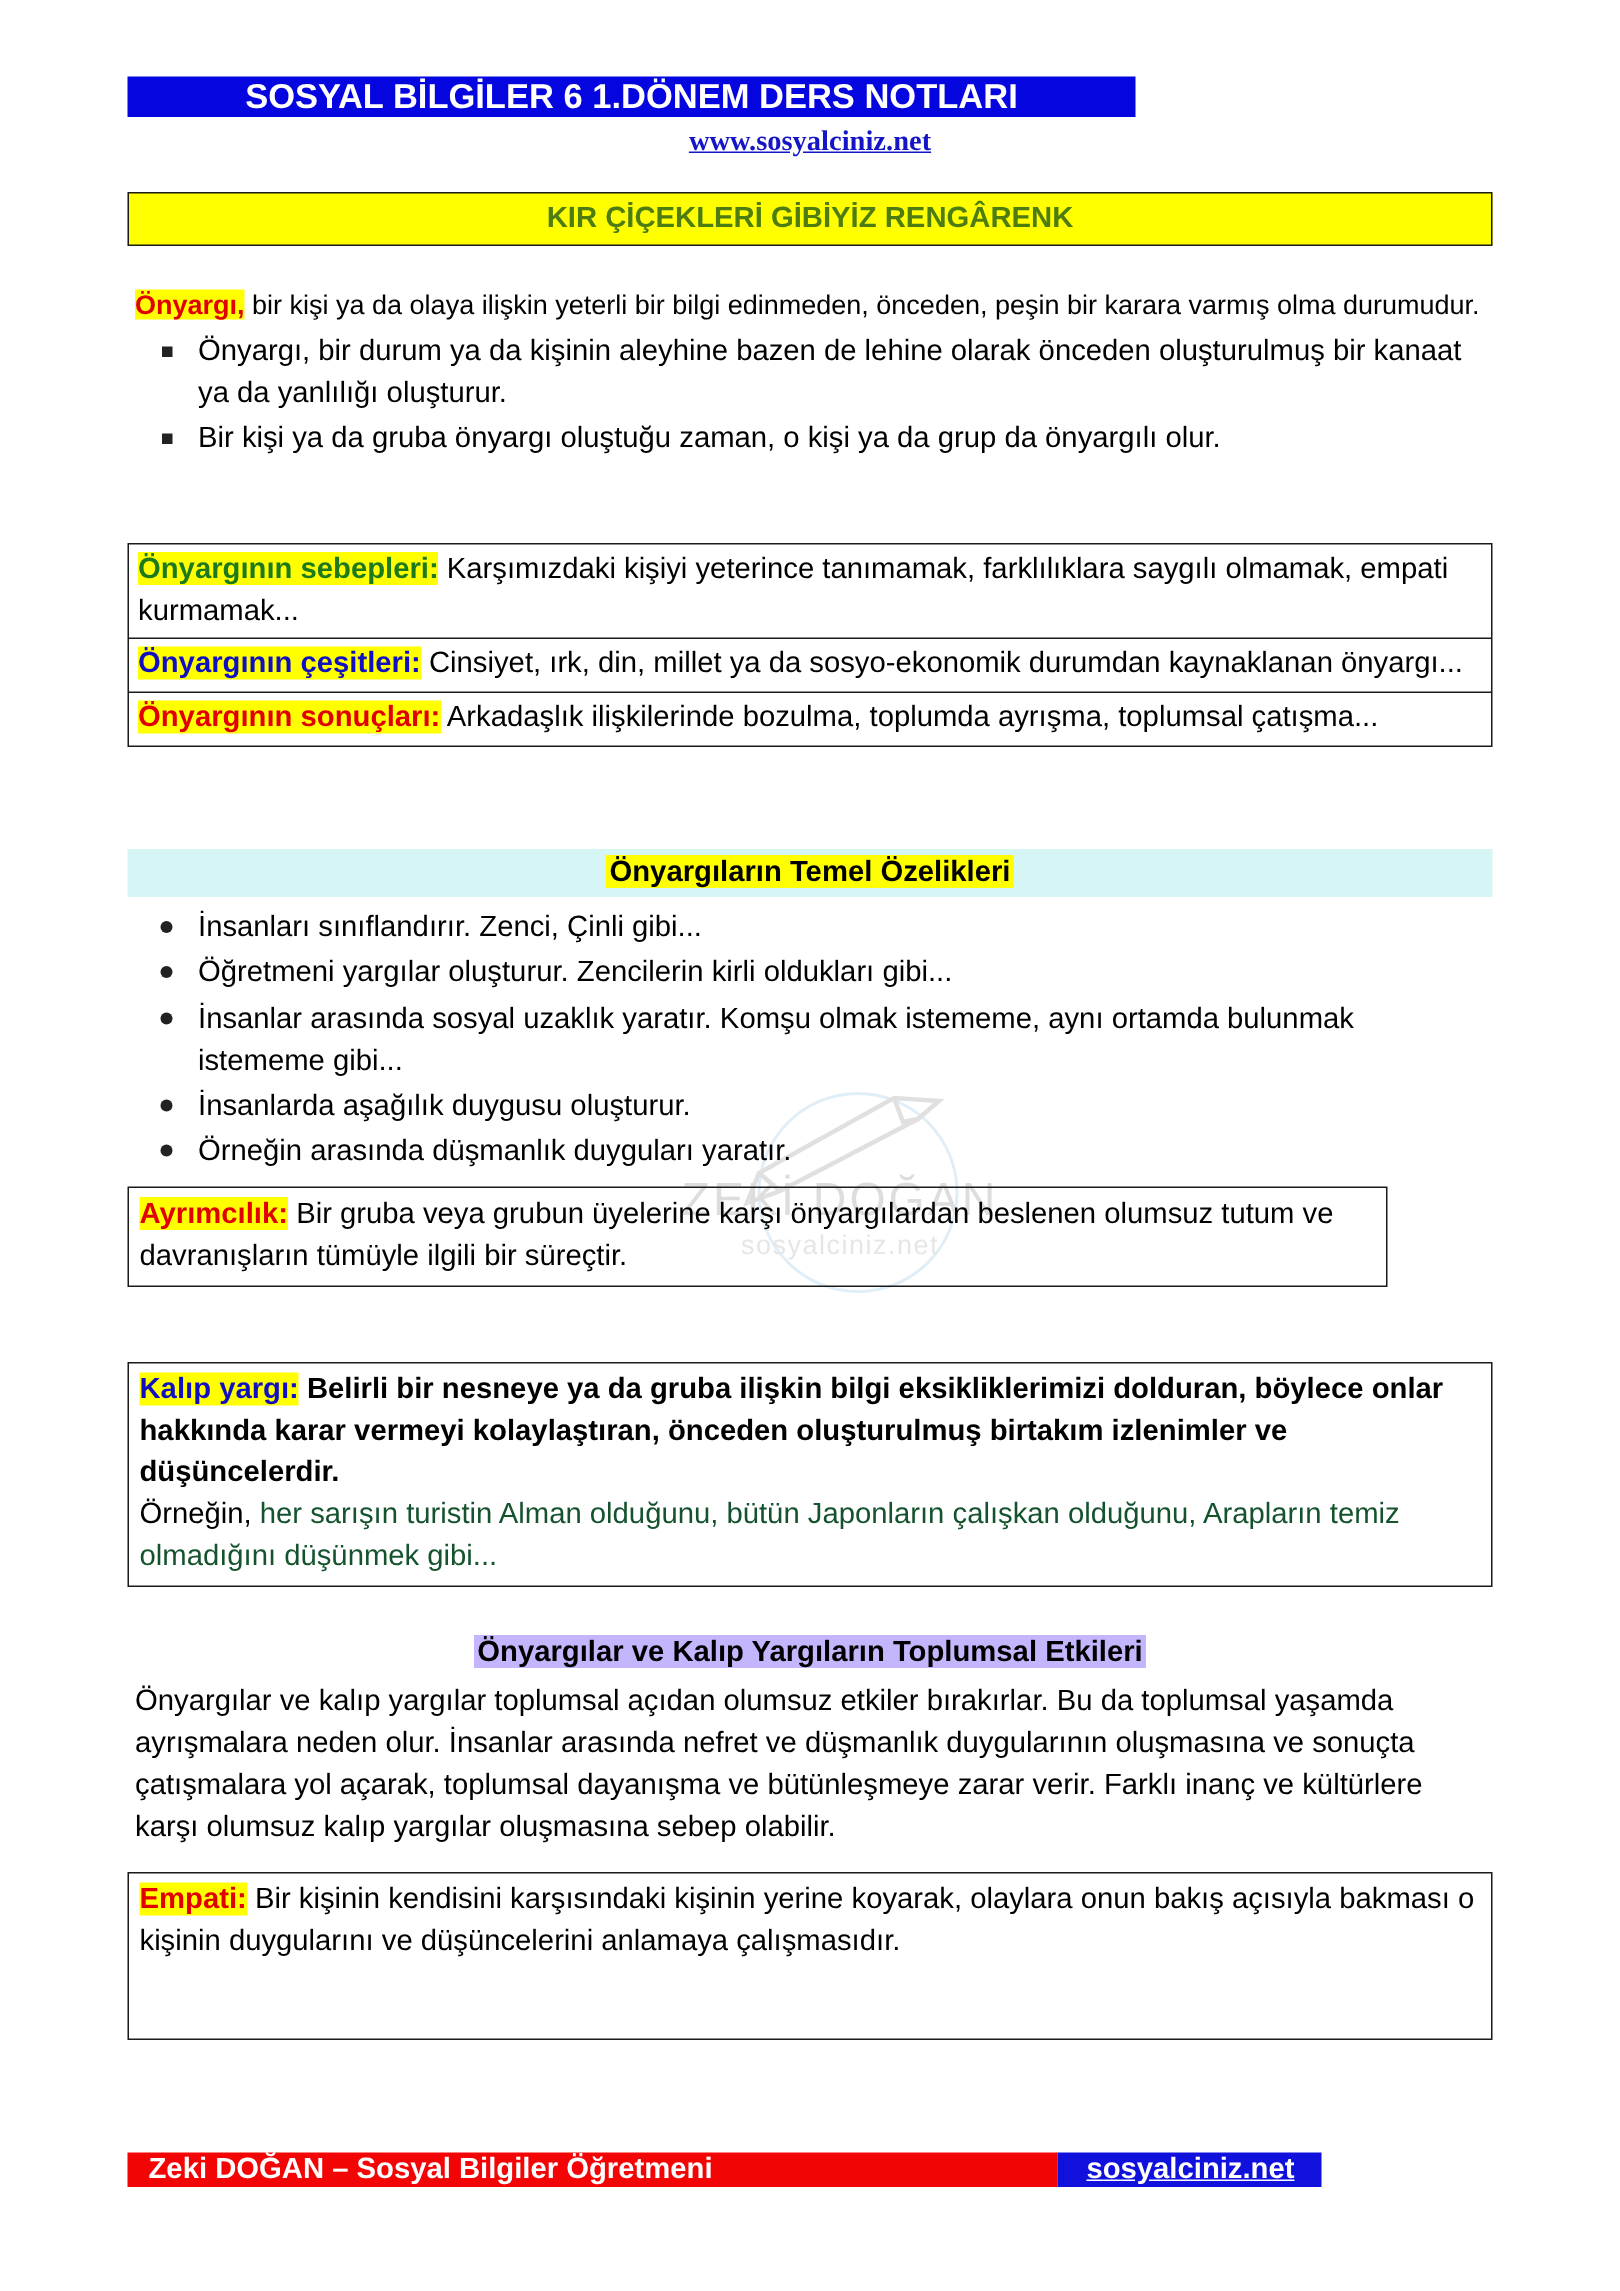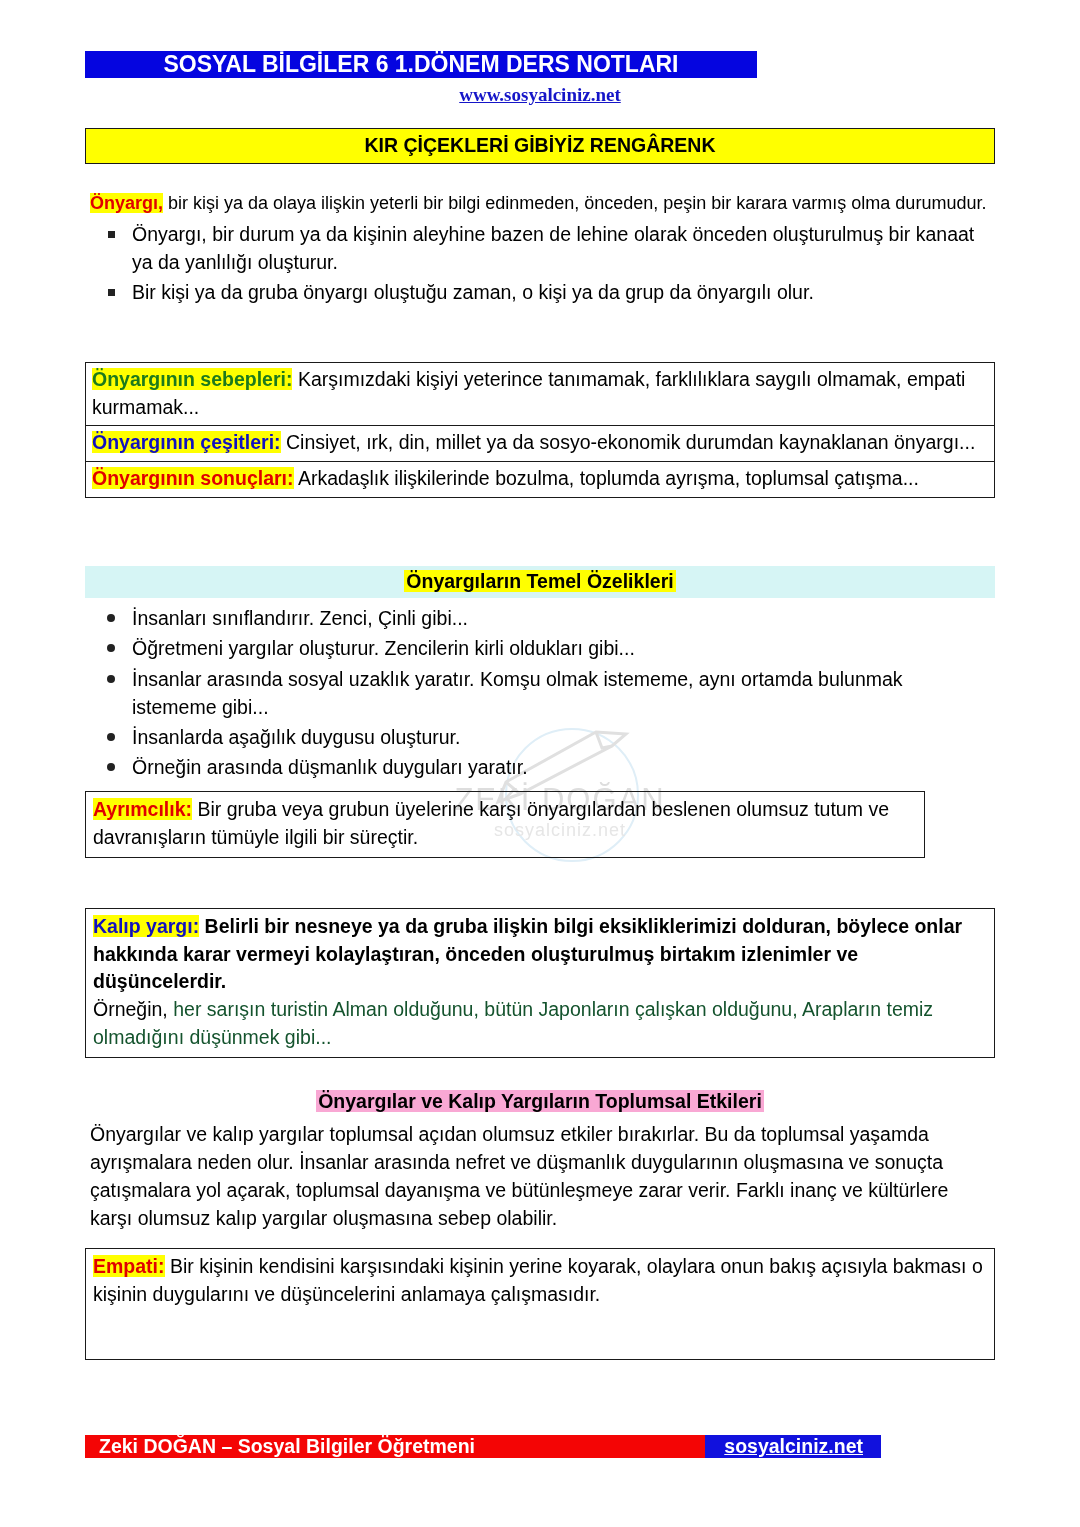--- a/index.html
+++ b/index.html
@@ -122,21 +122,21 @@
     left: 85px;
     top: 128px;
     width: 910px;
     box-sizing: border-box;
     background: #ffff00;
     border: 1.5px solid #1a1a1a;
     text-align: center;
     padding: 5px 0 6px 0;
     font-weight: bold;
     font-size: 19.5px;
-    color: #000000;
+    color: #4d7c0f;
   }
   .hl-red { background: #ffff00; color: #e00000; font-weight: bold; }
   .hl-green { background: #ffff00; color: #1c7a1c; font-weight: bold; }
   .hl-blue { background: #ffff00; color: #1010c0; font-weight: bold; }
 
   .def-block {
     position: absolute;
     left: 90px;
     top: 190px;
     width: 900px;
@@ -241,21 +241,21 @@
 
   
   .plain-heading {
     position: absolute;
     left: 85px;
     top: 1090px;
     width: 910px;
     text-align: center;
   }
   .plain-heading span {
-    background: #f9a8d4;
+    background: #c4b5fd;
     font-weight: bold;
     font-size: 19.5px;
     color: #000000;
     padding: 0 2px;
   }
   .effects-para {
     position: absolute;
     left: 90px;
     top: 1120px;
     width: 900px;

